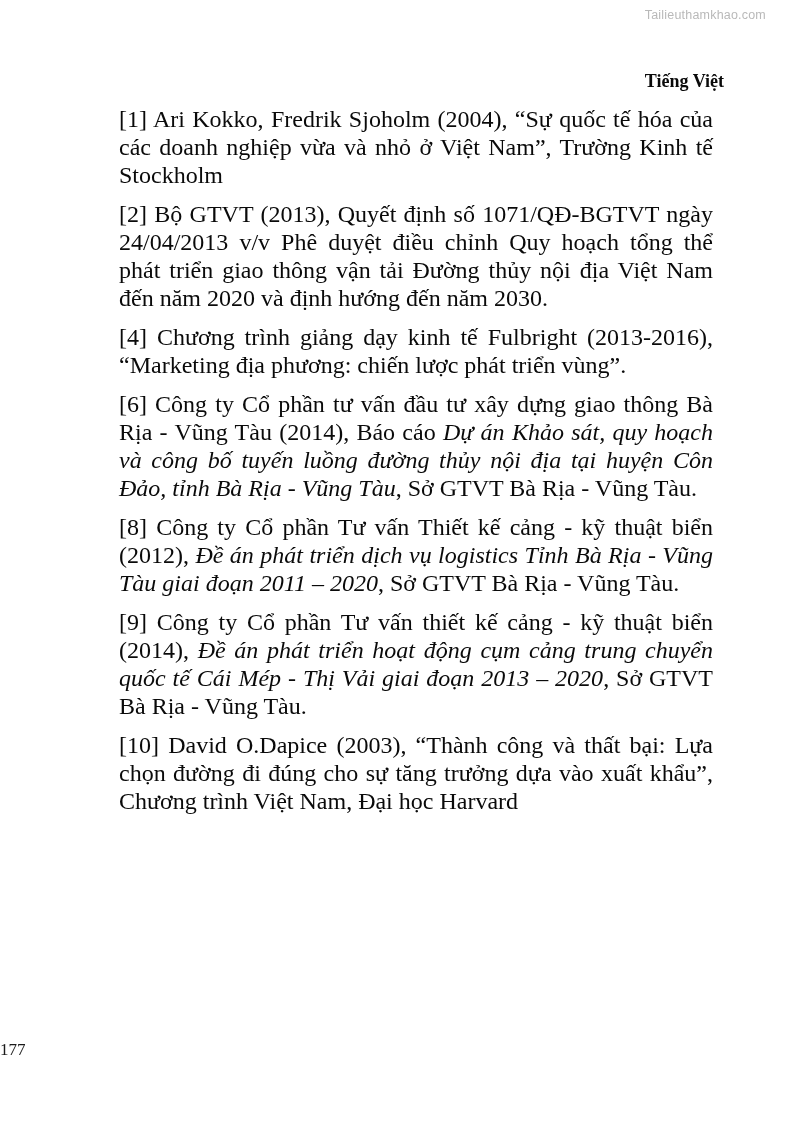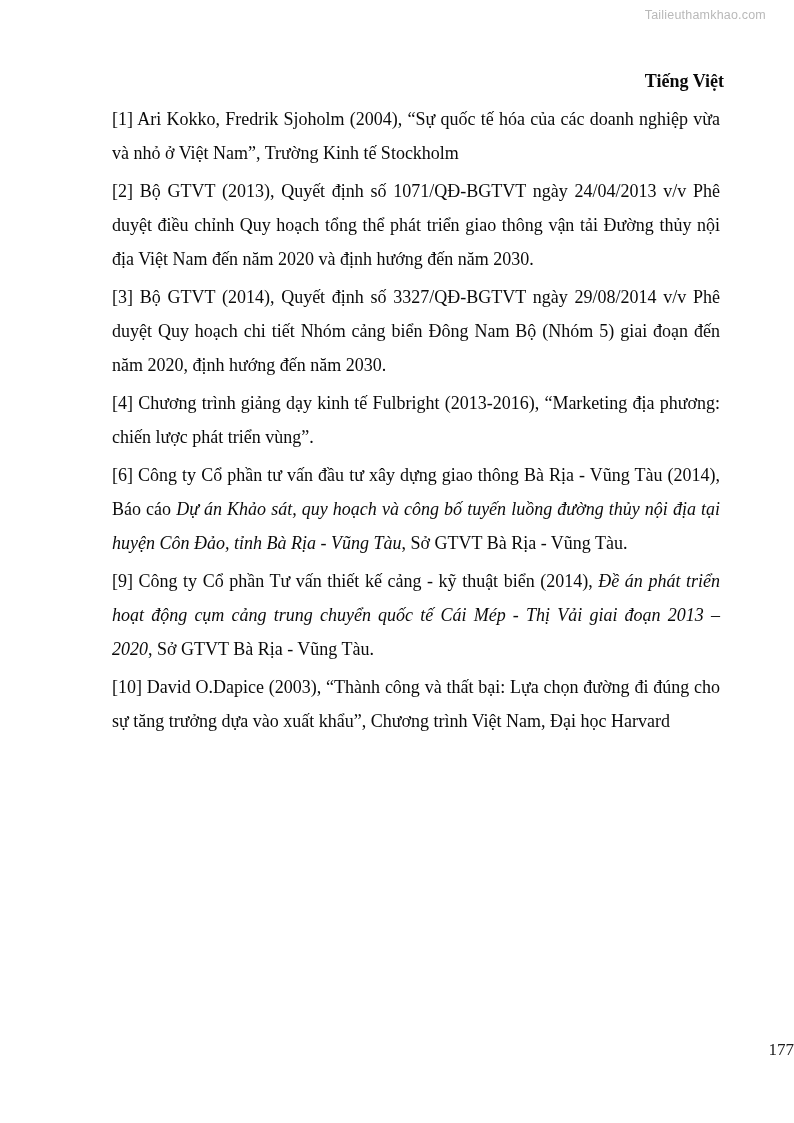--- a/index.html
+++ b/index.html
@@ -61,63 +61,63 @@
     text-align: right;
   }
 
   .ref-list {
     list-style: none;
     margin: 0;
     padding: 0;
   }
 
   .ref {
-    font-size: 18px;
-    line-height: 34px;
+    font-size: 24px;
+    line-height: 28px;
     text-align: justify;
     text-justify: inter-word;
-    margin: 4px;
+    margin: 11px;
     padding: 0;
     hyphens: none;
   }
 
   .ref i, .ref em {
     font-style: italic;
   }
 
   
   .page-number {
     position: absolute;
     left: 0;
     right: 0;
     top: 1040px;
-    text-align: right;
+    text-align: left;
     font-size: 17px;
     font-family: "Liberation Serif", "DejaVu Serif", serif;
     color: #1a1a1a;
   }
 </style>
 </head>
 <body>
 
 <div class="page">
 
   <div class="watermark">Tailieuthamkhao.com</div>
 
   <div class="content">
 
 
     <h2 class="section-heading">Tiếng Việt</h2>
 
     <div class="ref-list" id="reference-list">
         <p class="ref"><span>[1] Ari Kokko, Fredrik Sjoholm (2004), “Sự quốc tế hóa của các doanh nghiệp vừa và nhỏ ở Việt Nam”, Trường Kinh tế Stockholm</span></p>
         <p class="ref"><span>[2] Bộ GTVT (2013), Quyết định số 1071/QĐ-BGTVT ngày 24/04/2013 v/v Phê duyệt điều chỉnh Quy hoạch tổng thể phát triển giao thông vận tải Đường thủy nội địa Việt Nam đến năm 2020 và định hướng đến năm 2030.</span></p>
-        <p class="ref"><span>[3] Bộ GTVT (2014), Quyết định số 3327/QĐ-BGTVT ngày 29/08/2014 v/v Phê duyệt Quy hoạch chi tiết Nhóm cảng biển Đông Nam Bộ (Nhóm 5) giai đoạn đến năm 2020, định hướng đến năm 2030.</span></p>
         <p class="ref"><span>[4] Chương trình giảng dạy kinh tế Fulbright (2013-2016), “Marketing địa phương: chiến lược phát triển vùng”.</span></p>
         <p class="ref"><span>[6] Công ty Cổ phần tư vấn đầu tư xây dựng giao thông Bà Rịa - Vũng Tàu (2014), Báo cáo </span><i>Dự án Khảo sát, quy hoạch và công bố tuyến luồng đường thủy nội địa tại huyện Côn Đảo, tỉnh Bà Rịa - Vũng Tàu</i><span>, Sở GTVT Bà Rịa - Vũng Tàu.</span></p>
+        <p class="ref"><span>[8] Công ty Cổ phần Tư vấn Thiết kế cảng - kỹ thuật biển (2012), </span><i>Đề án phát triển dịch vụ logistics Tỉnh Bà Rịa - Vũng Tàu giai đoạn 2011 – 2020</i><span>, Sở GTVT Bà Rịa - Vũng Tàu.</span></p>
         <p class="ref"><span>[9] Công ty Cổ phần Tư vấn thiết kế cảng - kỹ thuật biển (2014), </span><i>Đề án phát triển hoạt động cụm cảng trung chuyển quốc tế Cái Mép - Thị Vải giai đoạn 2013 – 2020</i><span>, Sở GTVT Bà Rịa - Vũng Tàu.</span></p>
         <p class="ref"><span>[10] David O.Dapice (2003), “Thành công và thất bại: Lựa chọn đường đi đúng cho sự tăng trưởng dựa vào xuất khẩu”, Chương trình Việt Nam, Đại học Harvard</span></p>
       </div>
 
   </div>
 
   <div class="page-number">177</div>
 
 </div>
 

